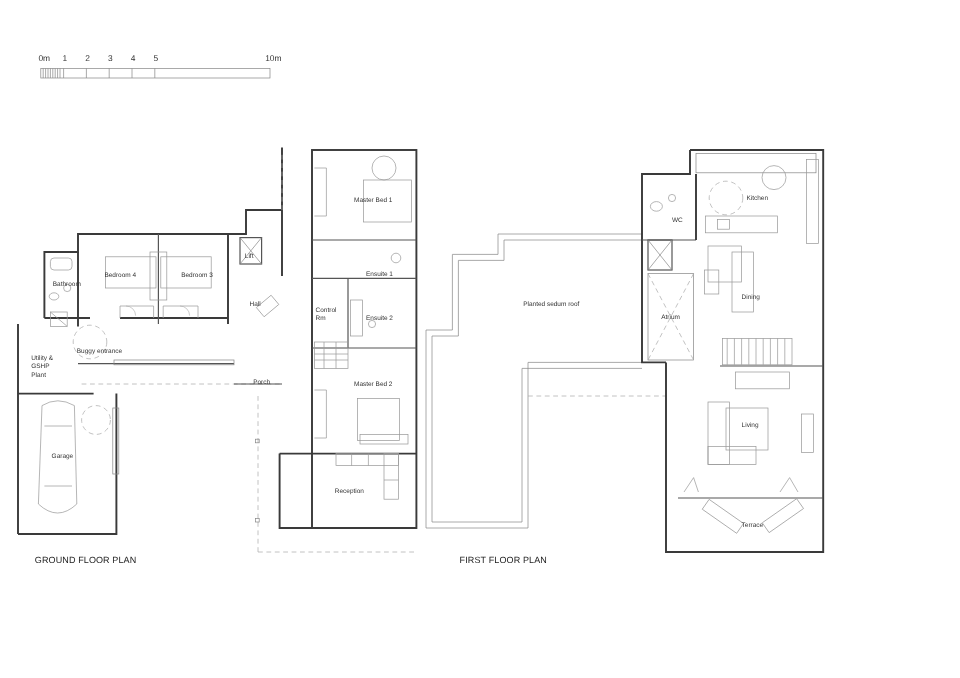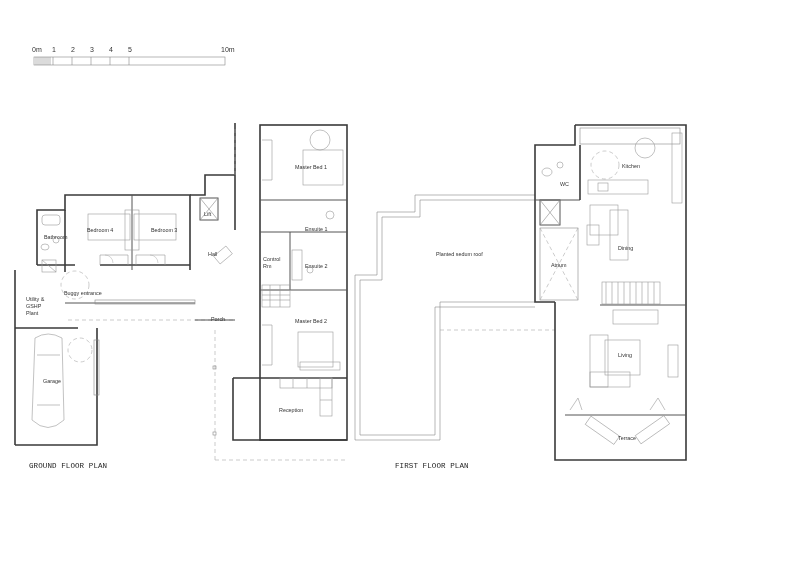--- a/index.html
+++ b/index.html
@@ -5,21 +5,21 @@
     html, body { margin:0; padding:0; background:#ffffff; }
     body { width:800px; height:565px; position:relative; overflow:hidden; font-family:"DejaVu Sans", sans-serif; }
     svg { position:absolute; left:0; top:0; }
     .wall { fill:none; stroke:#3a3a3a; stroke-width:1.6; }
     .wall2 { fill:none; stroke:#555; stroke-width:1; }
     .thin { fill:none; stroke:#888; stroke-width:0.6; }
     .furn { fill:none; stroke:#999; stroke-width:0.6; }
     .dash { fill:none; stroke:#aaa; stroke-width:0.6; stroke-dasharray:4 3; }
     .door { fill:none; stroke:#aaa; stroke-width:0.5; }
     .lbl { position:absolute; font-size:5.4px; color:#333; white-space:nowrap; font-family:"Liberation Sans", sans-serif; }
-    .title { position:absolute; font-size:7.5px; color:#222; letter-spacing:0.1px; font-family:Liberation Mono, monospace; }
+    .title { position:absolute; font-size:7.5px; color:#222; letter-spacing:0.1px; font-family:Liberation Sans, sans-serif; }
     .scalenum { position:absolute; font-size:7px; color:#333; font-family:"Liberation Sans", sans-serif; }
   </style>
 </head>
 <body>
 
 <svg width="800" height="565" viewBox="0 0 800 565">
 
   <g>
     <rect x="34" y="57" width="191" height="8" class="thin"></rect>
     <line x1="53" y1="57" x2="53" y2="65" class="thin"></line>
@@ -218,13 +218,13 @@
 
 <span class="lbl" style="left:436px;top:251px;">Planted sedum roof</span>
 <span class="lbl" style="left:622px;top:163px;">Kitchen</span>
 <span class="lbl" style="left:560px;top:181px;">WC</span>
 <span class="lbl" style="left:618px;top:245px;">Dining</span>
 <span class="lbl" style="left:551px;top:262px;">Atrium</span>
 <span class="lbl" style="left:618px;top:352px;">Living</span>
 <span class="lbl" style="left:618px;top:435px;">Terrace</span>
 
 <span class="title" style="left:29px;top:462px;">GROUND FLOOR PLAN</span>
-<span class="title" style="left:383px;top:462px;margin-left:12px;">FIRST FLOOR PLAN</span>
+<span class="title" style="left:383px;top:462px;">FIRST FLOOR PLAN</span>
 
 </body></html>

